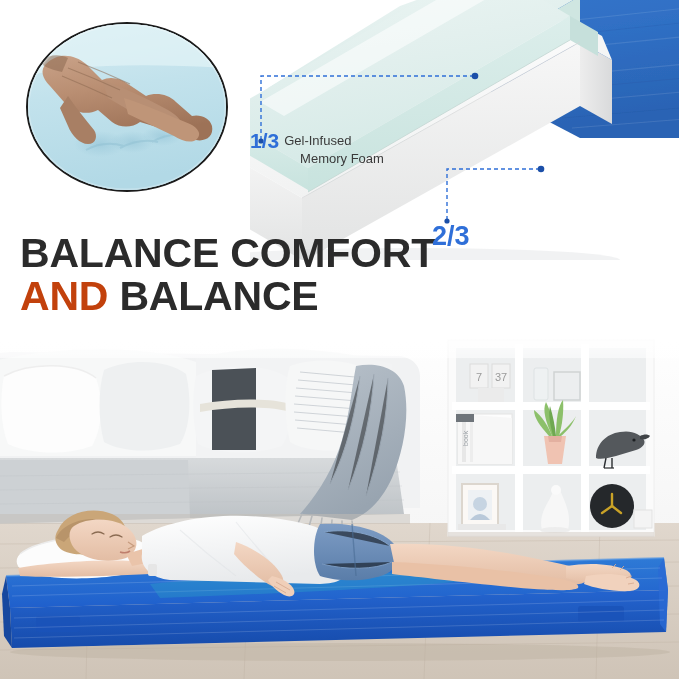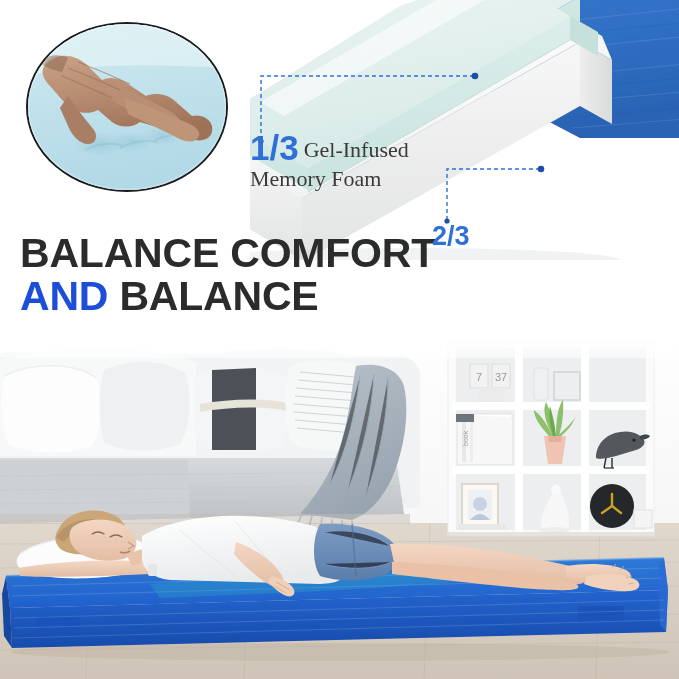--- a/index.html
+++ b/index.html
@@ -15,29 +15,29 @@
 
   
   .inset{position:absolute;left:26px;top:22px;width:198px;height:166px;border-radius:50%;
          border:2px solid #1b1b1b;overflow:hidden;background:#cfe8ef;}
   .inset svg{display:block;}
 
   
   .headline{position:absolute;left:20px;top:232px;margin:0;line-height:1.06;
             font-size:41px;font-weight:700;letter-spacing:-0.2px;color:#2b2b2b;}
   .headline .l2{display:block;}
-  .accent{color:#1d4ed8;}
+  .accent{color:#c2410c;}
 
   
   .callout{position:absolute;color:#3a3a3a;}
   .frac{color:#2f6fd8;font-weight:700;}
 
   .callout-1{left:250px;top:130px;width:190px;}
-  .callout-1 .frac{font-size:35px;line-height:1;vertical-align:-3px;margin-right:5px;}
-  .callout-1 .txt{font-size:22px;line-height:1.28;font-family:Liberation Serif, serif;}
+  .callout-1 .frac{font-size:21px;line-height:1;vertical-align:-3px;margin-right:5px;}
+  .callout-1 .txt{font-size:13px;line-height:1.28;}
 
   .callout-2{left:432px;top:222px;width:200px;}
   .callout-2 .frac{display:block;font-size:27px;line-height:1.05;margin-bottom:1px;}
   .callout-2 .txt{font-size:16.5px;line-height:1.28;}
 
   
   .leader{position:absolute;pointer-events:none;}
 
   
   .scene{position:absolute;left:0;top:318px;width:679px;height:361px;overflow:hidden;}
@@ -238,21 +238,21 @@
       </svg>
     </div>
 
     <h1 class="headline">
       <span>BALANCE COMFORT</span>
       <span class="l2"><span class="accent">AND</span><span> BALANCE</span></span>
     </h1>
 
     <div class="callout callout-1">
       <span class="frac">1/3</span><span class="txt">Gel-Infused</span>
-      <div class="txt" style="text-align:left;padding-right:6px;">Memory Foam</div>
+      <div class="txt" style="text-align:center;padding-right:6px;">Memory Foam</div>
     </div>
 
     <div class="callout callout-2">
       <span class="frac">2/3</span>
     </div>
   </div>
 
   <div class="scene">
     <svg width="679" height="361" viewBox="0 0 679 361">
       <defs>

